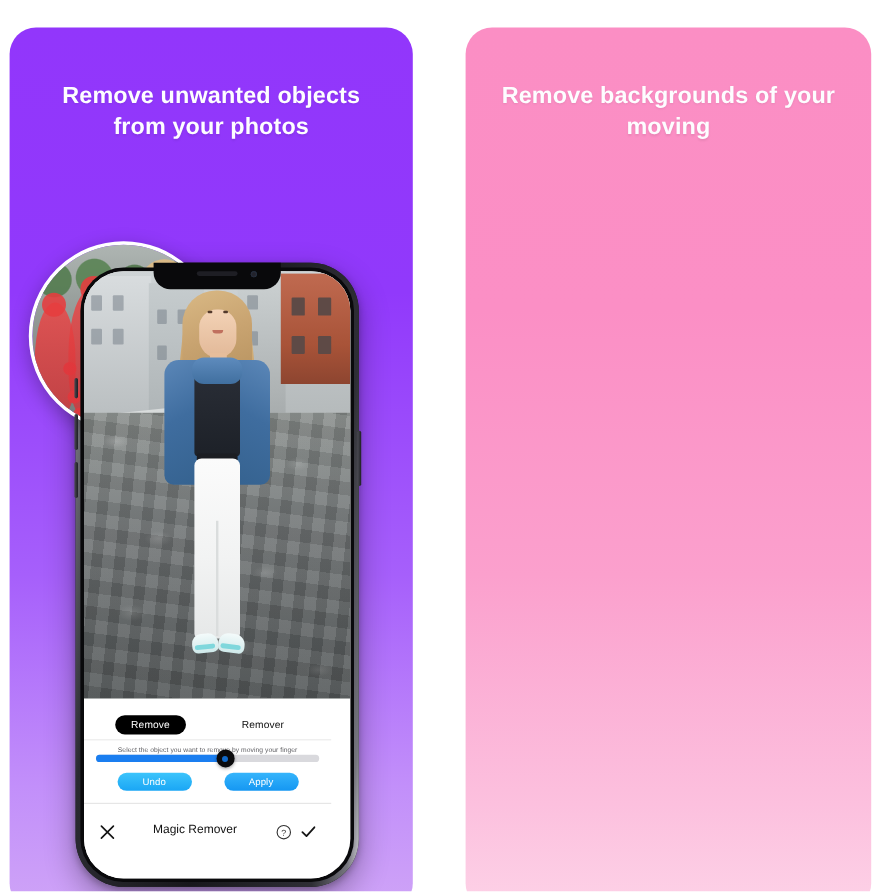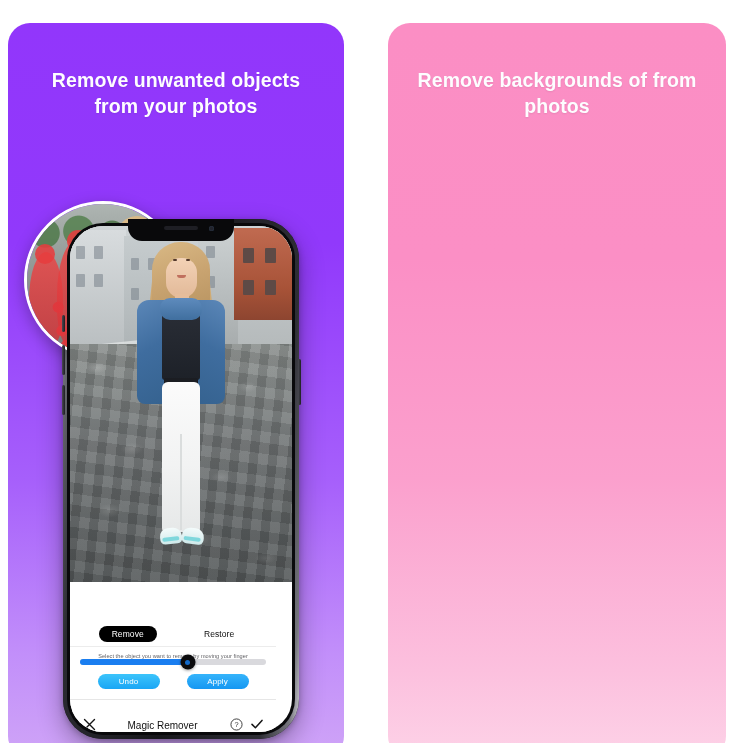--- a/index.html
+++ b/index.html
@@ -149,21 +149,21 @@
   .slider .thumb{position:absolute;left:58%;top:50%;transform:translate(-50%,-50%);
     width:15px;height:15px;border-radius:50%;background:#0b0b0d;
     box-shadow:0 1px 3px rgba(0,0,0,.4);}
   .slider .thumb::after{content:"";position:absolute;left:50%;top:50%;transform:translate(-50%,-50%);
     width:5px;height:5px;border-radius:50%;background:#1169c9;}
   .act-row{display:flex;justify-content:center;gap:27px;padding:9px 16px 10px;}
   .act{width:62px;height:15px;border-radius:9px;color:#fff;font-size:8px;display:flex;
     align-items:center;justify-content:center;letter-spacing:.1px;}
   .act.undo{background:linear-gradient(180deg,#3cc4fb,#1aa6f5);}
   .act.apply{background:linear-gradient(180deg,#35b4fb,#1597f2);}
-  .botbar{display:flex;align-items:flex-end;height:30px;border-top:1px solid #e6e6e6;padding:1px 12px;}
+  .botbar{display:flex;align-items:flex-start;height:30px;border-top:1px solid #e6e6e6;padding:16px 12px;}
   .botbar .ttl{flex:1;text-align:center;font-size:10px;color:#111;}
   .ic{width:14px;height:14px;display:flex;align-items:center;justify-content:center;color:#1a1a1a;}
   .ic svg{display:block;}
   .gap{width:7px;}
 </style>
 </head>
 <body>
 
 <div class="stage">
 
@@ -225,21 +225,21 @@
                 </div>
               <div class="w-shoe r">
                   <i></i>
                 </div>
             </div>
           </div>
 
           <div class="tools">
             <div class="tab-row">
               <div class="pill on">Remove</div>
-              <div class="pill">Restore</div>
+              <div class="pill">Remover</div>
             </div>
             <div class="hint">Select the object you want to remove by moving your finger</div>
             <div class="slider">
               <div class="fill" style="width: 58%;"></div>
               <div class="thumb" style="left: 58%;"></div>
             </div>
             <div class="act-row">
               <div class="act undo">Undo</div>
               <div class="act apply">Apply</div>
             </div>
@@ -290,17 +290,17 @@
           <div class="cw-face"></div>
         <div class="cw-jl"></div>
           <div class="cw-jr"></div>
         <div class="cw-top"></div>
           <div class="cw-pants"></div>
       </div>
     </div>
   </div>
 
   <div class="panel right">
-    <div class="headline">Remove backgrounds of from photos</div>
+    <div class="headline">Remove backgrounds of your moving</div>
 
   </div>
 
 </div>
 
 </body></html>

